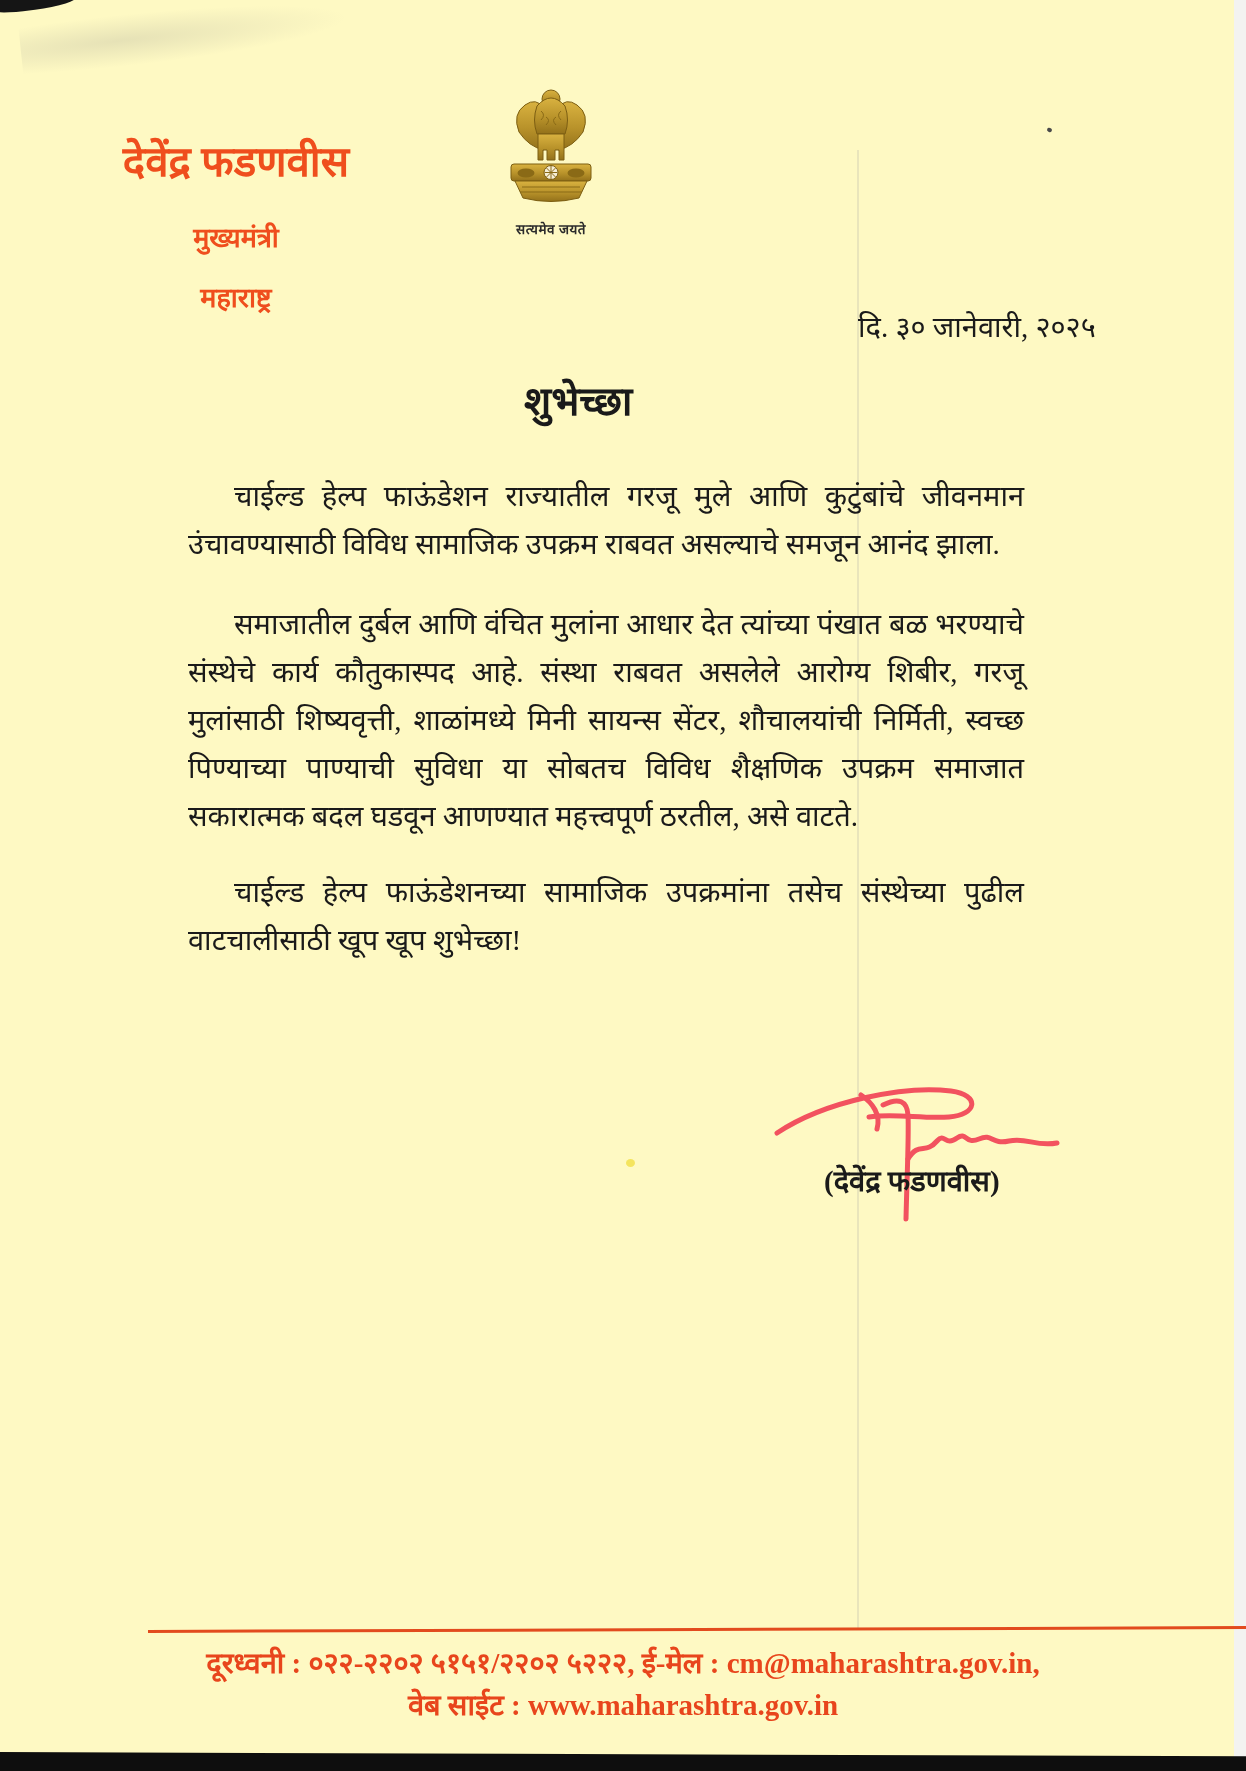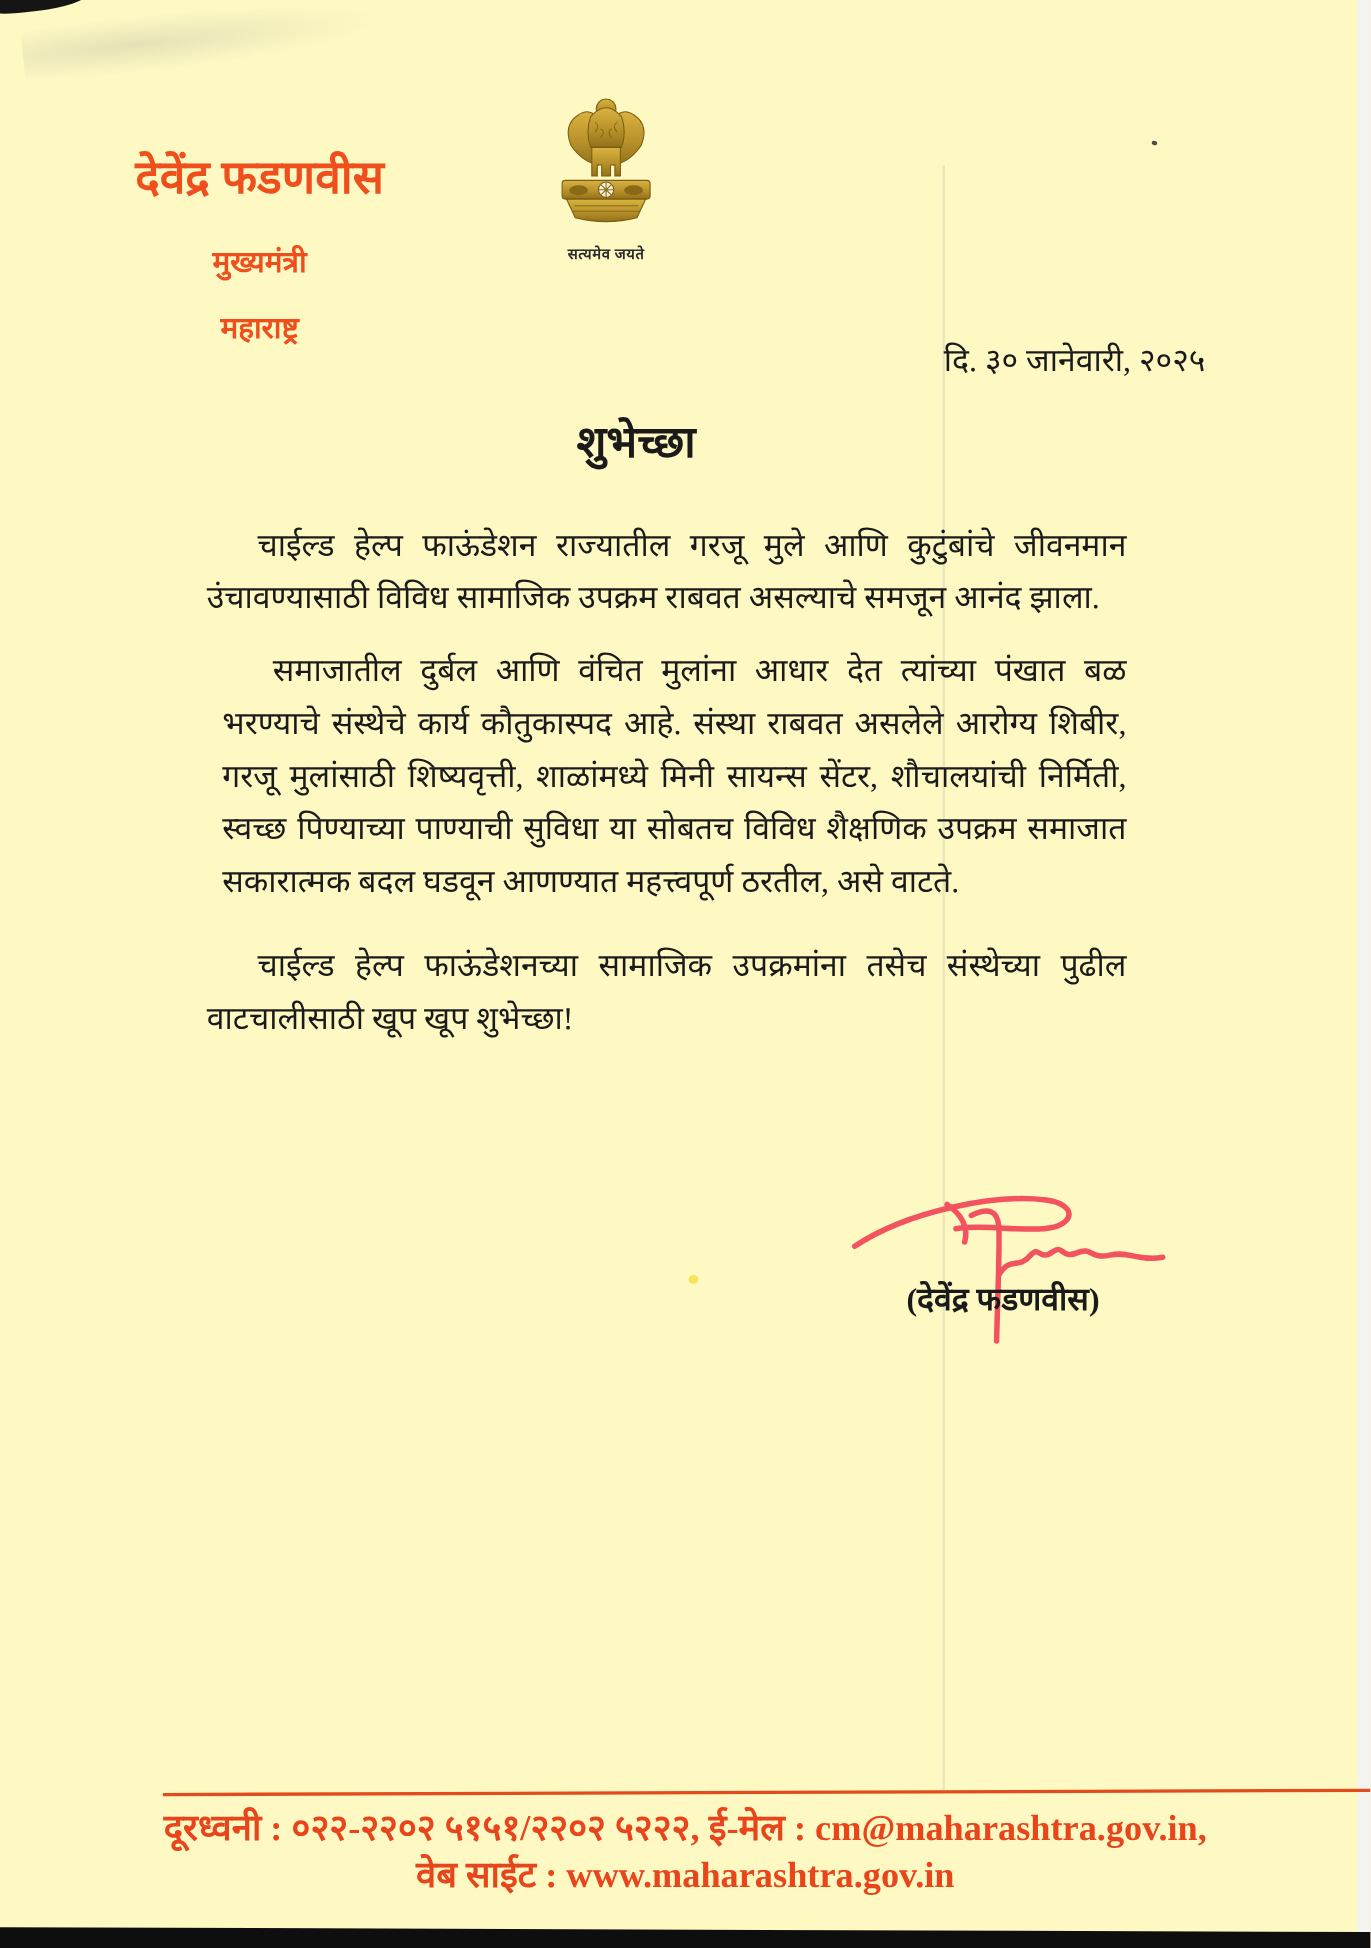--- a/index.html
+++ b/index.html
@@ -34,30 +34,30 @@
     letter-spacing:.5px;white-space:nowrap;}
   .header-right{position:absolute;left:868px;top:198px;color:#ef4e1d;font-weight:bold;
     font-size:29px;line-height:41px;white-space:nowrap;}
   
   .date-line{position:absolute;left:858px;top:306px;font-size:29px;white-space:nowrap;}
   .subject{position:absolute;left:524px;top:372px;width:280px;text-align:left;
     font-size:40px;font-weight:bold;}
   .body-text{position:absolute;left:188px;top:472px;width:836px;font-size:29px;
     line-height:48px;text-align:justify;}
   .body-text p{margin:0;text-indent:46px;}
-  .body-text p.p1{margin-bottom:18px;}
-  .body-text p.p2{margin-bottom:28px;margin-left:14px;}
+  .body-text p.p1{margin-bottom:32px;}
+  .body-text p.p2{margin-bottom:28px;}
   .signature-block{position:absolute;left:765px;top:1075px;width:310px;height:150px;}
   .signatory{position:absolute;left:824px;top:1160px;font-size:29px;font-weight:bold;
     white-space:nowrap;}
   
   .footer-rule{position:absolute;left:148px;top:1628px;width:1098px;height:3px;
     background:#e24b1e;transform:rotate(-.2deg);}
   .footer{position:absolute;left:23px;top:1642px;width:1200px;text-align:center;
-    color:#e8451c;font-weight:bold;font-size:33px;line-height:42px;}
+    color:#e8451c;font-weight:bold;font-size:29px;line-height:42px;}
 </style>
 </head>
 <body>
 
 <div class="page">
 
   <div class="corner-streak"></div>
   <div class="corner-smudge"></div>
   <div class="scan-line-v"></div>
   <div class="right-edge"></div>

